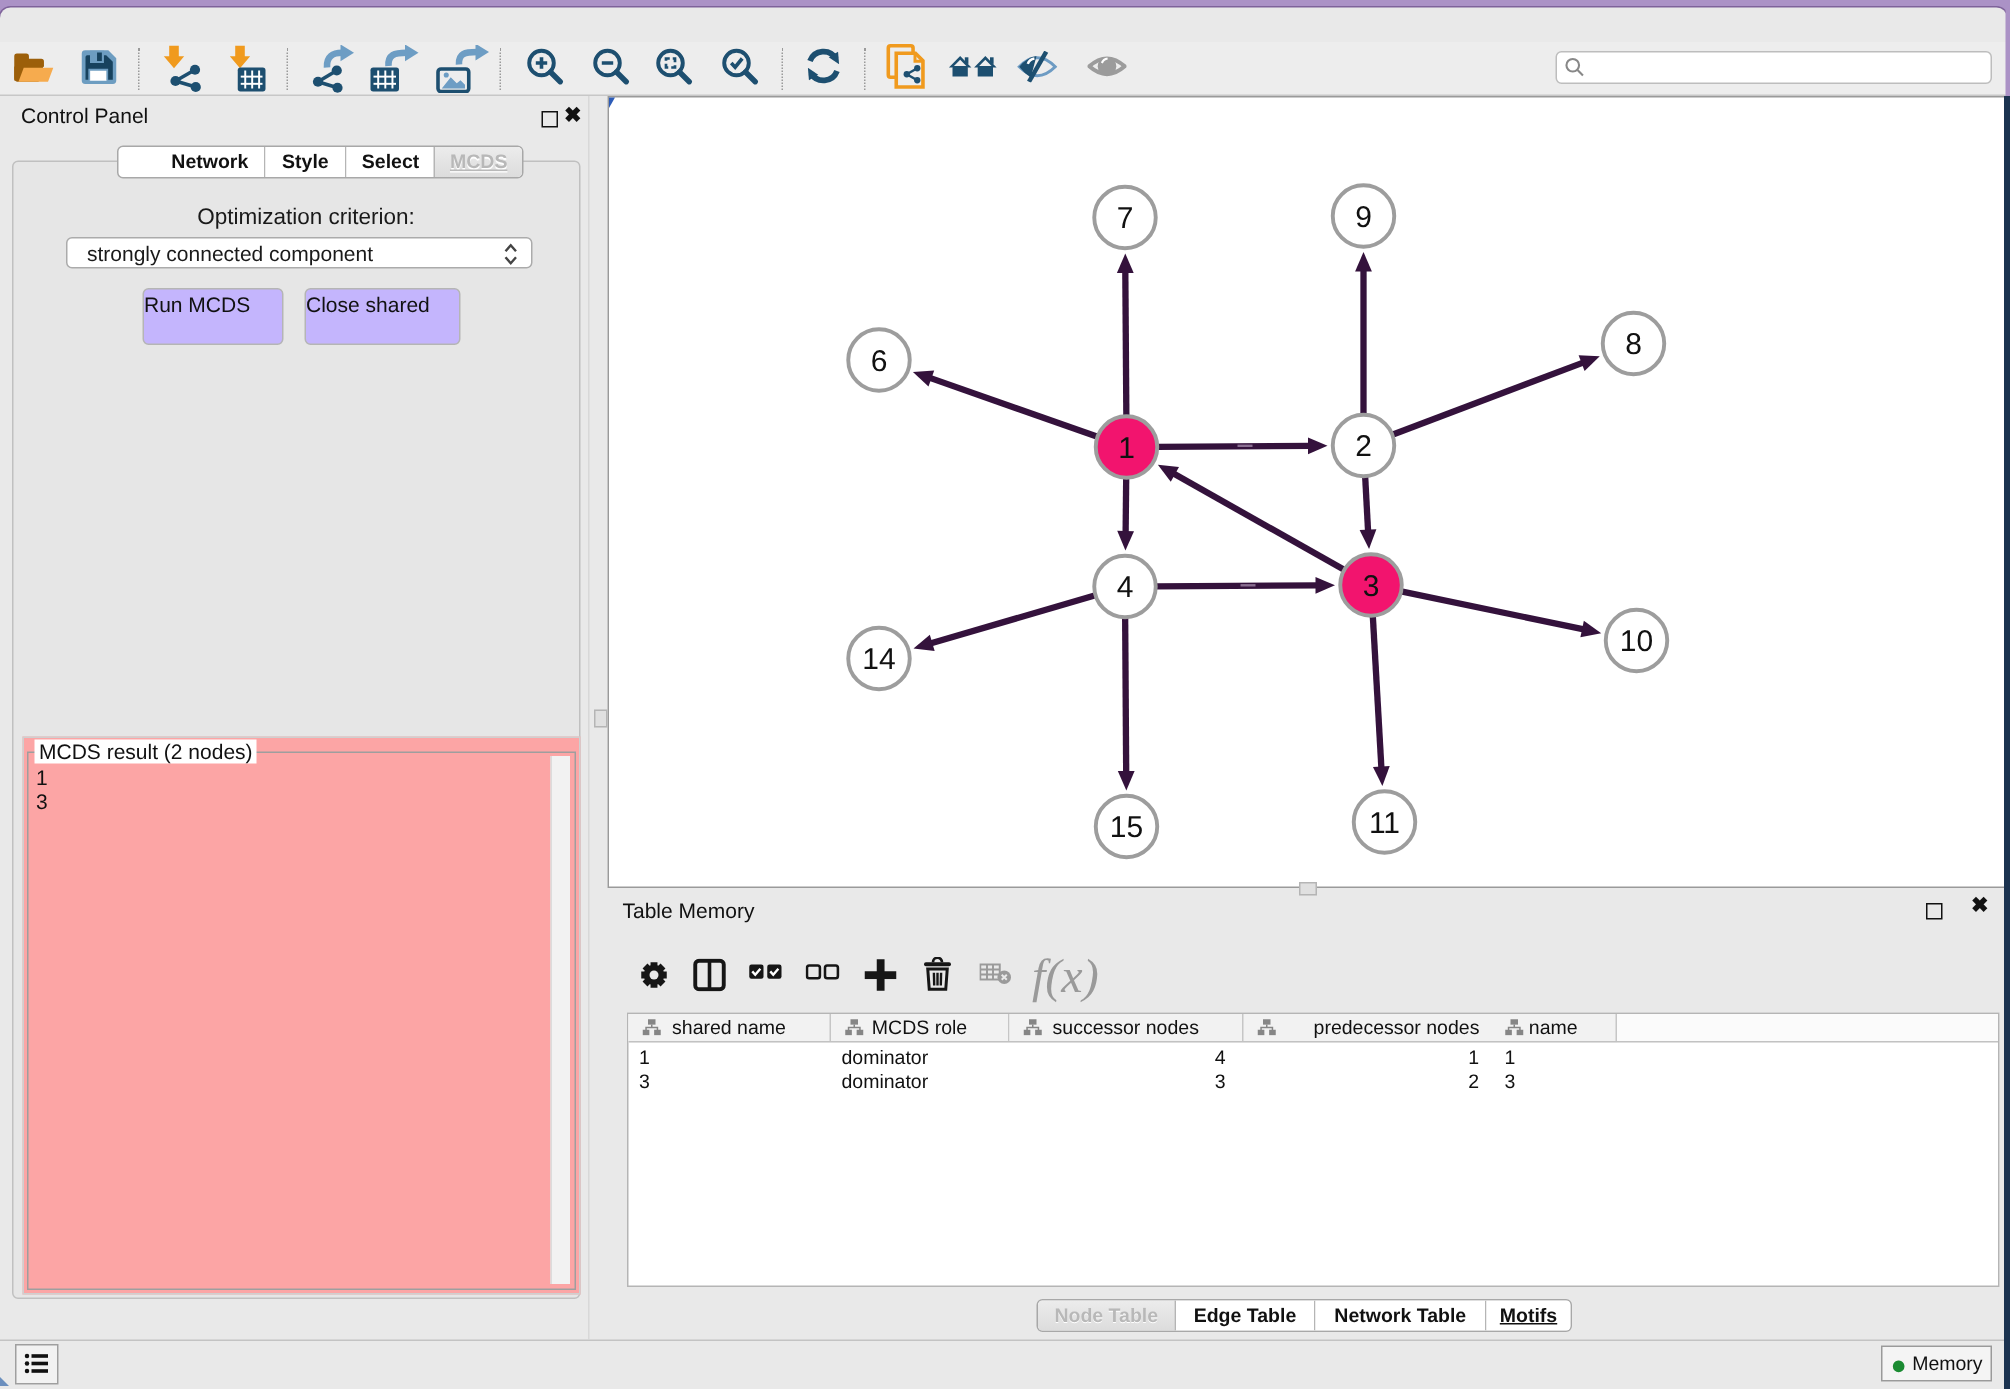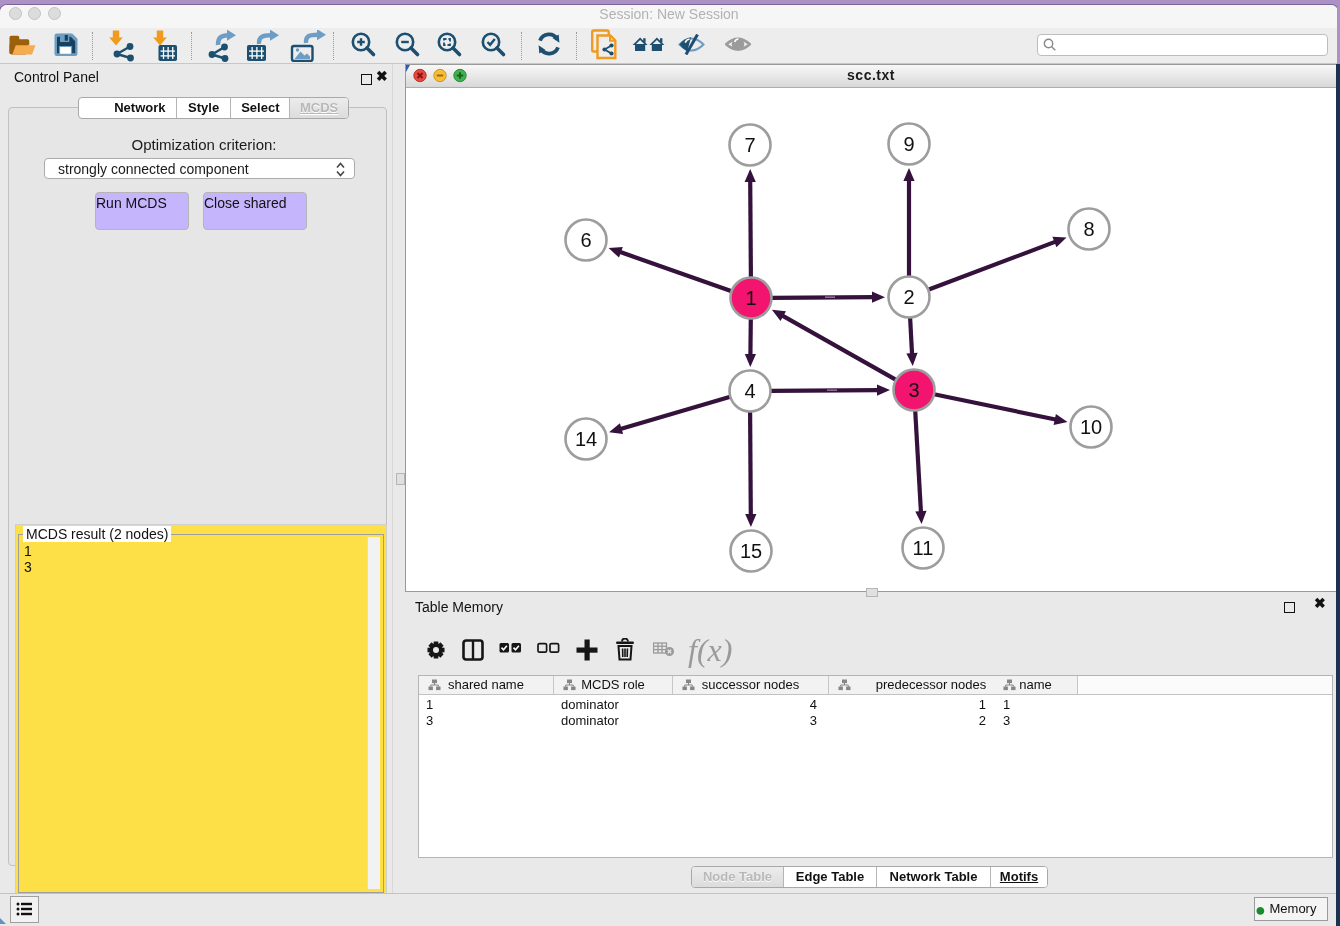--- a/index.html
+++ b/index.html
@@ -25,21 +25,21 @@
 .t.selgray{background:linear-gradient(#ececec,#dcdcdc);color:#b8b8b8;
   text-shadow:0 1px 0 #fff;}
 #cptabs{left:78px;top:97px;width:244px;padding-left:25px;}
 #optlabel{left:8px;top:136px;width:392px;text-align:center;font-size:15px;color:#1a1a1a;}
 #optsel{left:44px;top:158px;width:311px;height:21px;background:#fff;border:1px solid #ababab;
   border-radius:4px;font-size:14px;color:#1a1a1a;line-height:21px;padding-left:13px;box-sizing:border-box;}
 .btn{background:#c4b5fd;border:1px solid #b5b5b5;border-radius:4px;font-size:14px;color:#111;
   height:38px;line-height:21px;box-sizing:border-box;}
 #runbtn{left:95px;top:192px;width:94px;}
 #closebtn{left:203px;top:192px;width:104px;}
-#resultpanel{left:15px;top:491px;width:370px;height:370px;background:#fde047;border:1px solid #cfcfcf;margin-top:33px;}
+#resultpanel{left:15px;top:491px;width:370px;height:370px;background:#fca5a5;border:1px solid #cfcfcf;}
 #fieldset{left:2px;top:9px;width:364px;height:357px;border:1px solid #9e9e9e;}
 #legend{left:4px;top:-9px;background:#fff;padding:0 3px;font-size:14px;color:#111;}
 #resulttext{left:5px;top:9px;font-size:14px;color:#111;line-height:15.5px;}
 #vscroll{right:3px;top:2px;width:12px;height:352px;background:#f2f2f2;border-left:1px solid #dcdcdc;}
 
 .knob{background:#e0e0e0;border:1px solid #b5b5b5;}
 
 #netwin{left:405px;top:64px;width:932px;height:528px;background:#fff;
   border:1px solid #9a9a9a;box-sizing:border-box;}
 #nettitle{left:0;top:0;width:100%;height:22px;
@@ -51,32 +51,26 @@
 #tablebox{left:418px;top:675px;width:913px;height:181px;background:#fff;border:1px solid #b5b5b5;}
 #thead{left:0;top:0;height:18px;background:#f2f2f2;border-bottom:1px solid #c2c2c2;}
 .th{position:absolute;top:0;height:18px;border-right:1px solid #c6c6c6;font-size:13px;color:#111;
   text-align:center;line-height:18px;background:#f2f2f2;}
 .td{position:absolute;font-size:13px;color:#111;height:16px;line-height:16px;}
 #bottabs{left:691px;top:866px;}
 #bottabs .t{padding:2px 0 3px;}
 
 #statusbar{left:0;top:893px;width:1338px;height:33px;border-top:1px solid #c3c3c3;background:#e9e9e9;}
 #listbtn{left:10px;top:896px;width:27px;height:25px;background:#f2f2f2;border:1px solid #9f9f9f;}
-#membtn{left:1254px;top:897px;width:72px;height:22px;background:#f4f4f4;border:1px solid #9a9a9a;font-size:13px;color:#111;line-height:22px;}
+#membtn{left:1254px;top:897px;width:72px;height:22px;background:#f4f4f4;border:1px solid #9a9a9a;font-size:13px;color:#111;text-align:center;line-height:22px;}
 .floaticon{width:9px;height:9px;border:1.5px solid #111;}
 svg{display:block;}
 </style></head>
 <body>
 <div class="abs" id="win">
-  <div class="abs" id="titlebar">
-    <div class="abs tl" style="left:9px;"></div>
-    <div class="abs tl" style="left:28px;"></div>
-    <div class="abs tl" style="left:48px;"></div>
-    <div class="abs" id="wtitle">Session: New Session</div>
-  </div>
   <div class="abs" id="toolbar">
     <div class="abs sep" style="left:92px;"></div>
     <div class="abs sep" style="left:191px;"></div>
     <div class="abs sep" style="left:333px;"></div>
     <div class="abs sep" style="left:521px;"></div>
     <div class="abs sep" style="left:576px;"></div>
     <svg class="abs" style="left:7px;top:5px;" width="30" height="24" viewBox="0 0 30 24">
         <path d="M2.5 4.5 a1.8 1.8 0 0 1 1.8 -1.8 h6.2 a1.8 1.8 0 0 1 1.8 1.8 v1.7 h8.2 a1.8 1.8 0 0 1 1.8 1.8 v3.5 h-7.5 l-10 0.5 -2.3 9 Z" fill="#9c5f0a"></path>
         <path d="M2.5 20.5 v-9 l2.5 -1 h17.1 l-3.4 11 h-14.4 Z" fill="#9c5f0a"></path>
         <path d="M5.3 21.5 l3.5 -9.3 h19.7 l-3.5 9.3 Z" fill="#f6ab4e"></path>
@@ -224,31 +218,20 @@
     <div class="abs" id="legend">MCDS result (2 nodes)</div>
     <div class="abs" id="resulttext">1<br>3</div>
     <div class="abs" id="vscroll"></div>
   </div>
 </div>
 <div class="abs" style="left:392px;top:64px;width:1px;height:829px;background:#d8d8d8;"></div>
 <div class="abs knob" style="left:396px;top:473px;width:7px;height:10px;"></div>
 
 <div class="abs" id="netwin">
   <div class="abs" style="left:0;top:0;width:0;height:0;border-left:4px solid #2d5cb8;border-bottom:7px solid transparent;z-index:3;"></div>
-  <div class="abs" id="nettitle">
-    <svg class="abs" style="left:7px;top:3px;" width="60" height="15" viewBox="0 0 60 15">
-        <circle cx="7" cy="7.5" r="6.2" fill="#e6483e" stroke="#b23a31" stroke-width="1"></circle>
-        <path d="M4.5 5 L9.5 10 M9.5 5 L4.5 10" stroke="#801511" stroke-width="1.8"></path>
-        <circle cx="27" cy="7.5" r="6.2" fill="#f6bd37" stroke="#cb9629" stroke-width="1"></circle>
-        <path d="M23.8 7.5 H30.2" stroke="#96690f" stroke-width="1.9"></path>
-        <circle cx="47" cy="7.5" r="6.2" fill="#42b04e" stroke="#318c3c" stroke-width="1"></circle>
-        <path d="M47 4.3 V10.7 M43.8 7.5 H50.2" stroke="#14641f" stroke-width="1.9"></path>
-      </svg>
-    <div class="abs" id="netname">scc.txt</div>
-  </div>
   <svg class="abs" style="left:0;top:22px;" width="931" height="504" viewBox="0 0 931 504">
     <g stroke="#34123c" stroke-width="4.2" fill="none">
     <line x1="344.9" y1="190.5" x2="344.2" y2="93.0"></line>
     <line x1="325.7" y1="204.2" x2="213.0" y2="164.6"></line>
     <line x1="365.5" y1="210.9" x2="468.0" y2="210.2"></line>
     <line x1="344.8" y1="231.5" x2="344.4" y2="269.0"></line>
     <line x1="503.0" y1="189.5" x2="503.0" y2="92.0"></line>
     <line x1="522.2" y1="202.8" x2="650.3" y2="154.4"></line>
     <line x1="504.1" y1="230.5" x2="506.1" y2="268.1"></line>
     <line x1="490.1" y1="292.9" x2="375.5" y2="228.2"></line>

